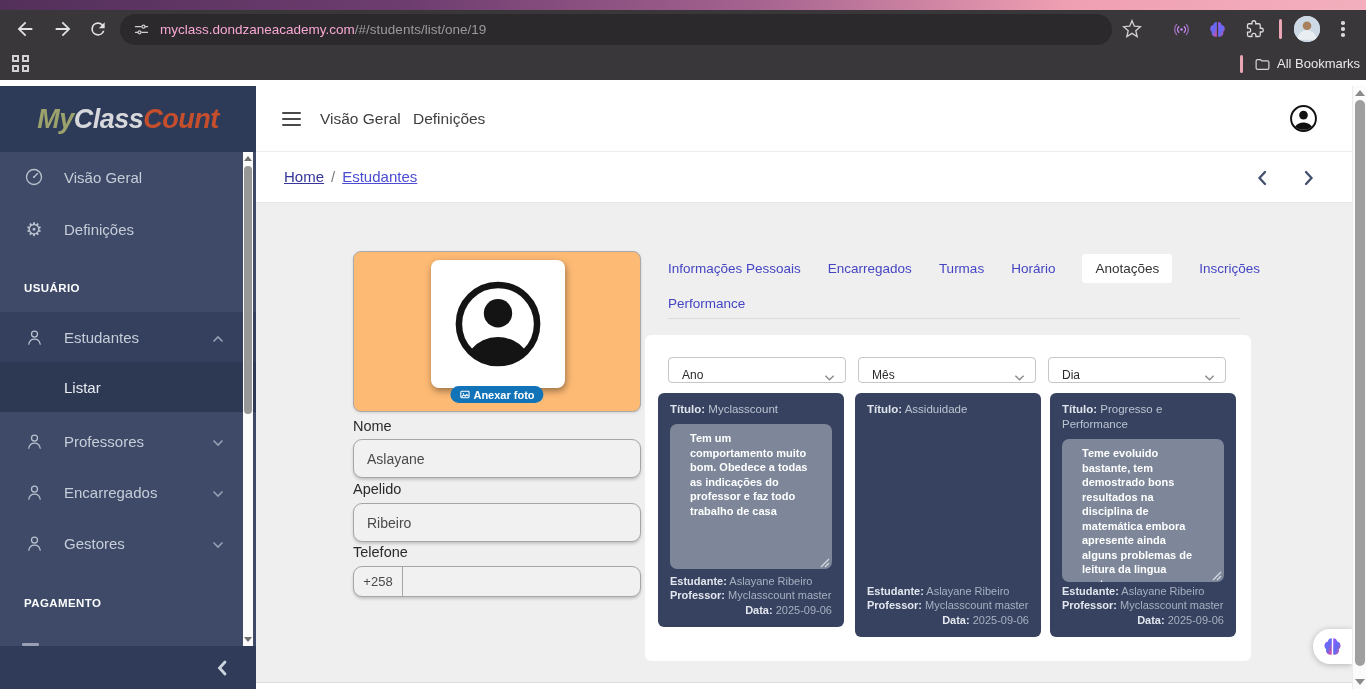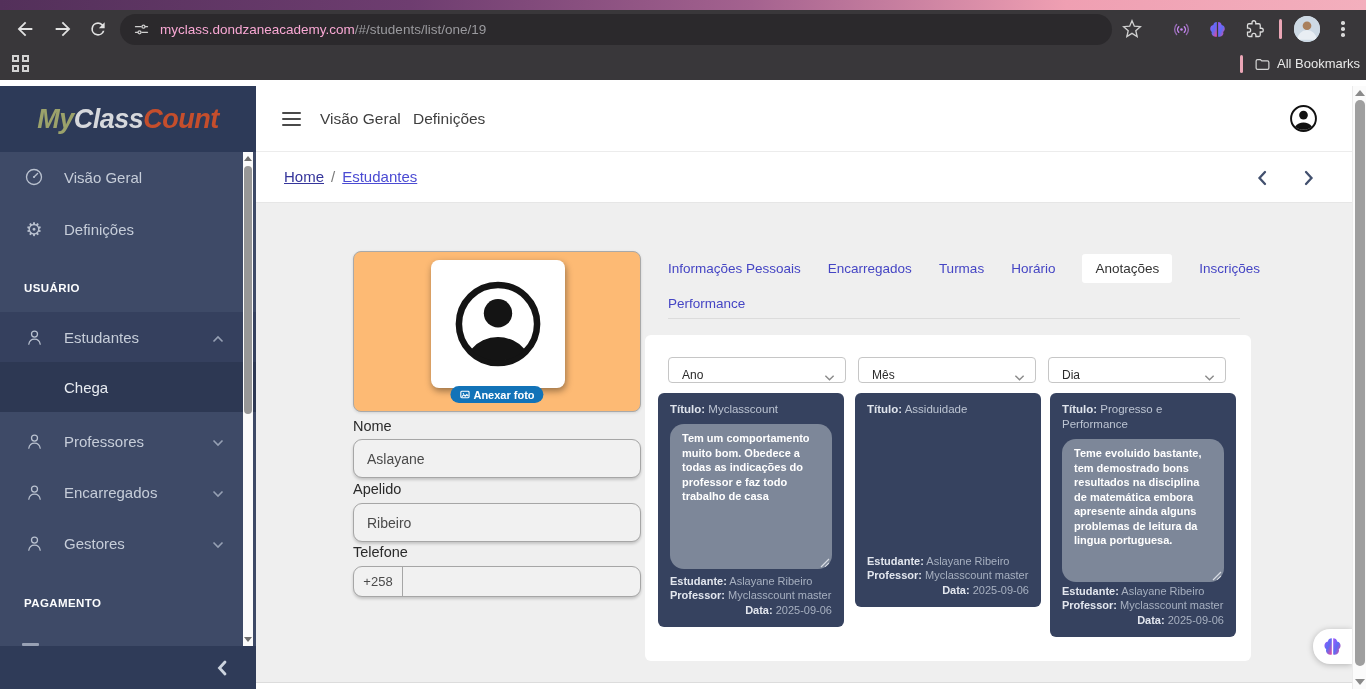--- a/index.html
+++ b/index.html
@@ -75,21 +75,21 @@
   .tab.active{background:#fff;color:#333;padding:7px 13px;border-radius:3px}
   .tabs-line{left:668px;top:318px;width:572px;height:1px;background:#dcdcdc}
 
   
   .panel{left:645px;top:335px;width:606px;height:326px;background:#fff;border-radius:6px}
   .select{position:absolute;top:22px;width:178px;height:26px;border:1px solid #c6c6c6;border-radius:4px;background:#fff;display:flex;align-items:flex-end;padding:0 13px;font-size:12px;color:#2a2a2a;cursor:pointer}
   .select .chev{position:absolute;right:10px;color:#8a8a8a;width:11px;display:flex}
   .note-card{position:absolute;top:58px;width:186px;background:#36425f;border-radius:6px;padding:9px 12px 10px;display:flex;flex-direction:column}
   .note-title{font-size:11.5px;line-height:15px;color:#bcc4d2}
   .note-title b{color:#dfe4ec}
-  .note-text{margin-top:7px;background:#7d8799;border-radius:14px;padding:7px 12px;font-size:11px;font-weight:bold;line-height:14.5px;color:#fff;position:relative;overflow:hidden}
+  .note-text{margin-top:7px;background:#7d8799;border-radius:7px;padding:7px 20px;font-size:11px;font-weight:bold;line-height:14.5px;color:#fff;position:relative;overflow:hidden}
   .grip{position:absolute;right:2px;bottom:2px;width:10px;height:10px}
   .note-footer{margin-top:auto;font-size:11px;line-height:14.5px;color:#a7b0c0}
   .note-footer b{color:#e2e6ee}
   .date-line{text-align:right}
 
   
   .pg-scroll{left:1352px;top:86px;width:14px;height:603px;background:#fbfbfb;border-left:1px solid #ebebeb;z-index:9}
   .pg-thumb{position:absolute;left:2px;top:14px;width:10px;height:566px;border-radius:5px;background:#9f9f9f}
   .pg-up{width:0;height:0;border-left:5px solid transparent;border-right:5px solid transparent;border-bottom:6px solid #8a8a8a;position:absolute;left:1.5px;top:4px}
   .pg-dn{width:0;height:0;border-left:5px solid transparent;border-right:5px solid transparent;border-top:6px solid #8a8a8a;position:absolute;left:1.5px;bottom:4px}
@@ -223,21 +223,21 @@
             <path d="M4.8 20.5c.6-3.9 3.5-6.4 7.2-6.4s6.6 2.5 7.2 6.4" stroke-linecap="round"></path>
           </svg>
       </span>
       <span class="mi-label">Estudantes</span>
       <span class="mi-chev"><svg viewBox="0 0 12 8" width="12" height="8" fill="none" stroke="currentColor" stroke-width="1.6">
             <path d="M1.5 6.5L6 2l4.5 4.5"></path>
           </svg></span>
     </div>
 
     <div class="menu-item" style="top:276px;height:50px;background:#2d3853;color:#e8ecf2">
-      <span class="mi-label">Chega</span>
+      <span class="mi-label">Listar</span>
     </div>
 
     <div class="menu-item" style="top:336px;height:38px">
       <span class="mi-icon">
         <svg viewBox="0 0 24 24" width="19" height="19" fill="none" stroke="currentColor" stroke-width="1.6">
             <circle cx="12" cy="7.6" r="3.8"></circle>
             <path d="M4.8 20.5c.6-3.9 3.5-6.4 7.2-6.4s6.6 2.5 7.2 6.4" stroke-linecap="round"></path>
           </svg>
       </span>
       <span class="mi-label">Professores</span>
@@ -404,21 +404,21 @@
               <path d="M1 9L9 1M5 9l4-4"></path>
             </svg></span>
       </div>
       <div class="note-footer">
         <div><b>Estudante:</b> <span>Aslayane Ribeiro</span></div>
         <div><b>Professor:</b> <span>Myclasscount master</span></div>
         <div class="date-line"><b>Data:</b> <span>2025-09-06</span></div>
       </div>
     </div>
 
-    <div class="note-card" style="left:210px;height:214px">
+    <div class="note-card" style="left:210px;height:244px">
       <div class="note-title"><b>Título:</b> <span>Assiduidade</span></div>
       <div class="note-footer">
         <div><b>Estudante:</b> <span>Aslayane Ribeiro</span></div>
         <div><b>Professor:</b> <span>Myclasscount master</span></div>
         <div class="date-line"><b>Data:</b> <span>2025-09-06</span></div>
       </div>
     </div>
 
     <div class="note-card" style="left:405px;height:244px">
       <div class="note-title"><b>Título:</b> <span>Progresso e Performance</span></div>

